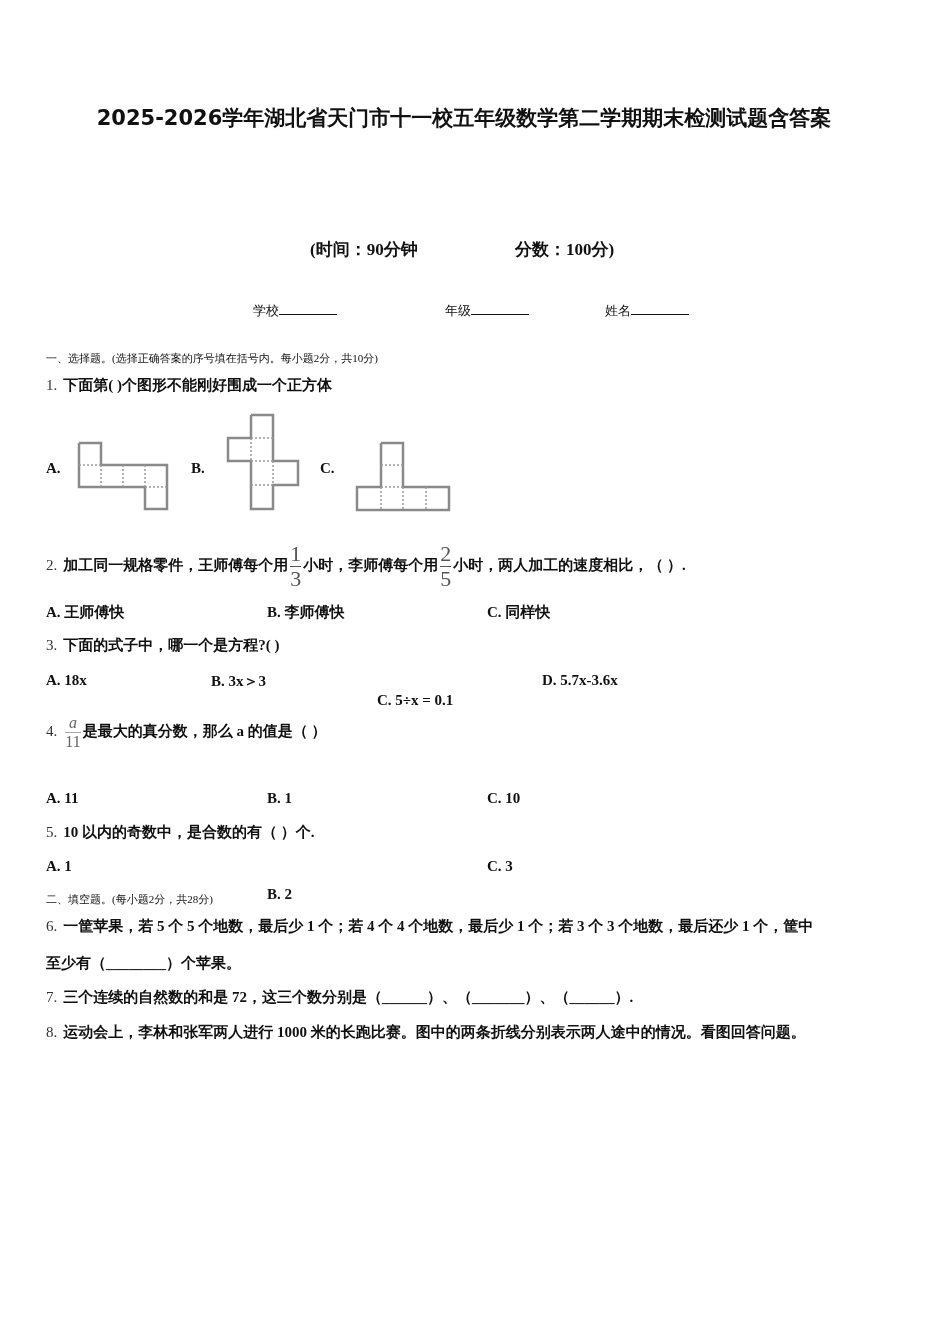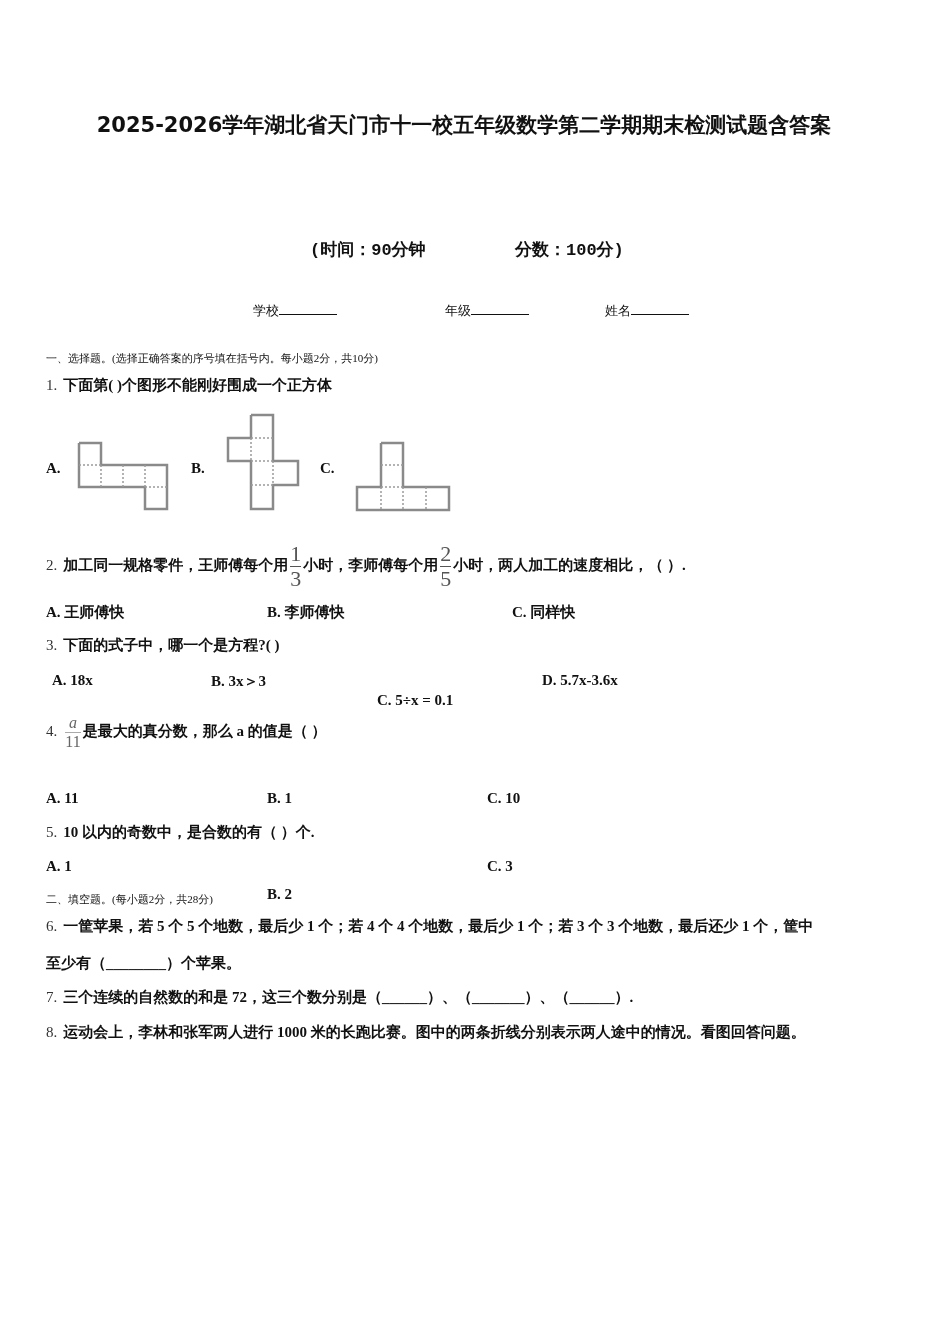--- a/index.html
+++ b/index.html
@@ -1,21 +1,21 @@
 <!DOCTYPE html>
 <html><head>
 <meta charset="utf-8">
 <style>
   html, body { margin: 0; padding: 0; background: #ffffff; }
   body { width: 950px; height: 1344px; position: relative; overflow: hidden;
          font-family: "Liberation Serif", "DejaVu Serif", serif; color: #111; }
   .abs { position: absolute; white-space: nowrap; }
-  .title { left: 0; width: 928px; top: 111px; text-align: center;
+  .title { left: 0; width: 928px; top: 104px; text-align: center;
            font-family: "DejaVu Sans", "Liberation Sans", sans-serif; font-weight: bold; font-size: 21px; letter-spacing: 0px; }
-  .subtitle { top: 238px; font-family: Liberation Mono, monospace; font-weight: bold; font-size: 17px; }
+  .subtitle { top: 238px; font-family: Liberation Serif, serif; font-weight: bold; font-size: 17px; }
   .info { top: 300px; font-family: "DejaVu Sans", "Liberation Sans", sans-serif; font-size: 13px; }
   .blank { display: inline-block; border-bottom: 1px solid #111; height: 14px; vertical-align: baseline; }
   .sec { font-size: 11px; }
   .q { font-size: 15px; font-weight: bold; }
   .qnum { font-weight: normal; color: #333; margin-right: 6px; }
   .opt { font-size: 15px; font-weight: bold; }
   .frac { display: inline-block; vertical-align: middle; text-align: center; line-height: 1; margin: 0 2px;
           font-family: "Liberation Serif", serif; font-weight: normal; color: #555; font-size: 22px; }
   .frac .num, .frac .den { display: block; }
   .frac .bar { display: block; border-top: 1.5px solid #555; margin: 1px 0; }
@@ -91,28 +91,28 @@
 
 <div class="abs q" style="left:46px; top:538px; line-height:54px;">
   <span class="qnum">2.</span><span>加工同一规格零件，王师傅每个用</span><span class="frac"><span class="num">1</span><span class="bar"></span><span class="den">3</span></span><span>小时，李师傅每个用</span><span class="frac"><span class="num">2</span><span class="bar"></span><span class="den">5</span></span><span>小时，两人加工的速度相比，（        ）.</span>
 </div>
 <div class="abs opt" style="left:46px; top:603px;">
   <span>A.</span>&nbsp;<span>王师傅快</span>
 </div>
 <div class="abs opt" style="left:267px; top:603px;">
   <span>B.</span>&nbsp;<span>李师傅快</span>
 </div>
-<div class="abs opt" style="left:487px; top:603px;margin-left:25px;">
+<div class="abs opt" style="left:487px; top:603px;">
   <span>C.</span>&nbsp;<span>同样快</span>
 </div>
 
 <div class="abs q" style="left:46px; top:636px;">
   <span class="qnum">3.</span><span>下面的式子中，哪一个是方程?(       )</span>
 </div>
-<div class="abs opt" style="left:46px; top:672px;margin-left:6px;">
+<div class="abs opt" style="left:46px; top:672px;">
   <span>A.</span>&nbsp;<span>18x</span>
 </div>
 <div class="abs opt" style="left:211px; top:672px;">
   <span>B.</span>&nbsp;<span>3x＞3</span>
 </div>
 <div class="abs opt" style="left:377px; top:692px;">
   <span>C.</span>&nbsp;<span>5÷x = 0.1</span>
 </div>
 <div class="abs opt" style="left:542px; top:672px;">
   <span>D.</span>&nbsp;<span>5.7x-3.6x</span>

